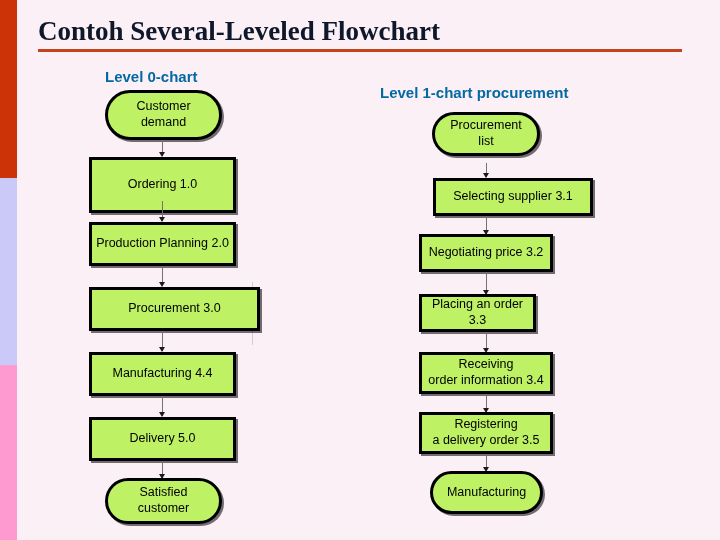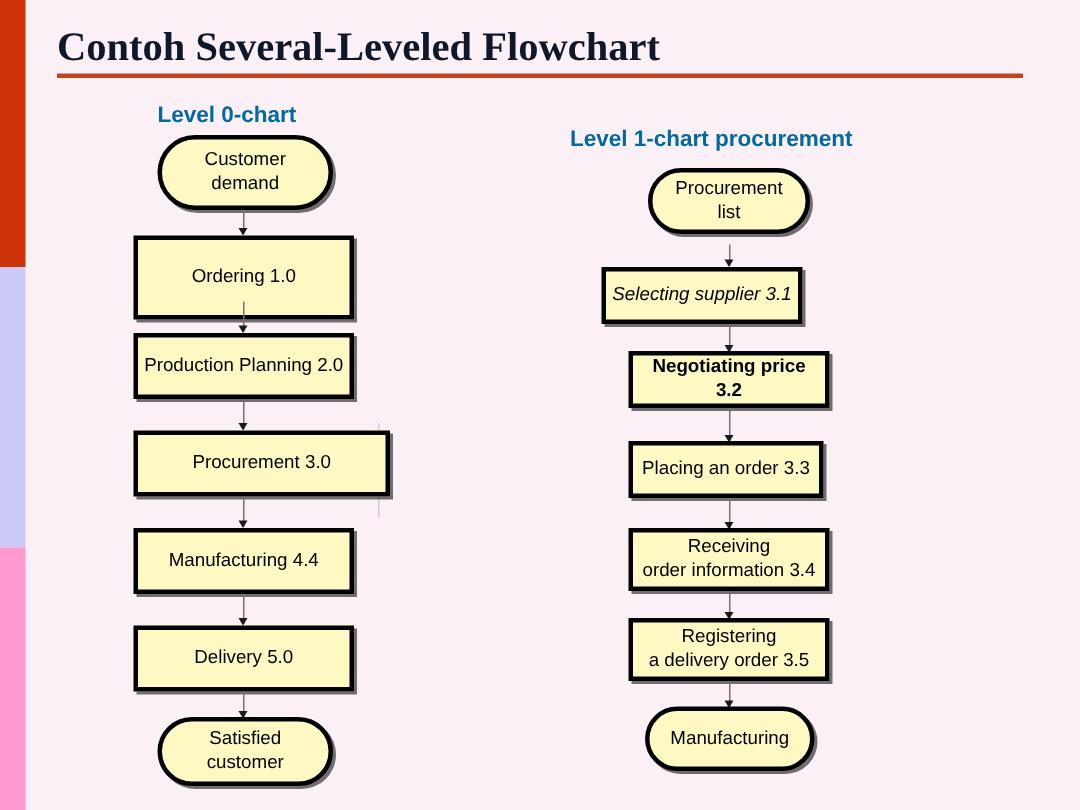--- a/index.html
+++ b/index.html
@@ -60,21 +60,21 @@
     font-weight: bold;
     color: #0369a1;
     white-space: nowrap;
   }
   #level0-heading { left: 105px; top: 68px; }
   #level1-heading { left: 380px; top: 84px; }
 
   
   .node {
     position: absolute;
-    background: #fef9c3;
+    background: #bef264;
     border: 3px solid #000000;
     box-sizing: border-box;
     display: flex;
     align-items: center;
     justify-content: center;
     text-align: center;
     font-size: 12.5px;
     color: #000000;
     line-height: 1.25;
     box-shadow: 2px 2px 0 rgba(0,0,0,0.55);
@@ -166,31 +166,31 @@
   <span class="node-label">Satisfied
 customer</span>
 </div>
 
 <div class="node terminal" style="left:432px; top:112px; width:108px; height:44px;">
   <span class="node-label">Procurement
 list</span>
 </div>
 <div class="connector" style="left:486px; top:163px; height:14px;"></div>
 
-<div class="node" style="left:401px; top:178px; width:134px; height:38px;font-style:italic;">
+<div class="node" style="left:433px; top:178px; width:160px; height:38px;">
   <span class="node-label">Selecting supplier 3.1</span>
 </div>
 <div class="connector" style="left:486px; top:216px; height:18px;"></div>
 
-<div class="node" style="left:419px; top:234px; width:134px; height:38px;font-weight:bold;">
+<div class="node" style="left:419px; top:234px; width:134px; height:38px;">
   <span class="node-label">Negotiating price 3.2</span>
 </div>
 <div class="connector" style="left:486px; top:272px; height:22px;"></div>
 
-<div class="node" style="left:419px; top:294px; width:130px; height:38px;">
+<div class="node" style="left:419px; top:294px; width:117px; height:38px;">
   <span class="node-label">Placing an order 3.3</span>
 </div>
 <div class="connector" style="left:486px; top:332px; height:20px;"></div>
 
 <div class="node" style="left:419px; top:352px; width:134px; height:42px;justify-content:center;">
   <span class="node-label">Receiving
 order information 3.4</span>
 </div>
 <div class="connector" style="left:486px; top:394px; height:18px;"></div>
 

